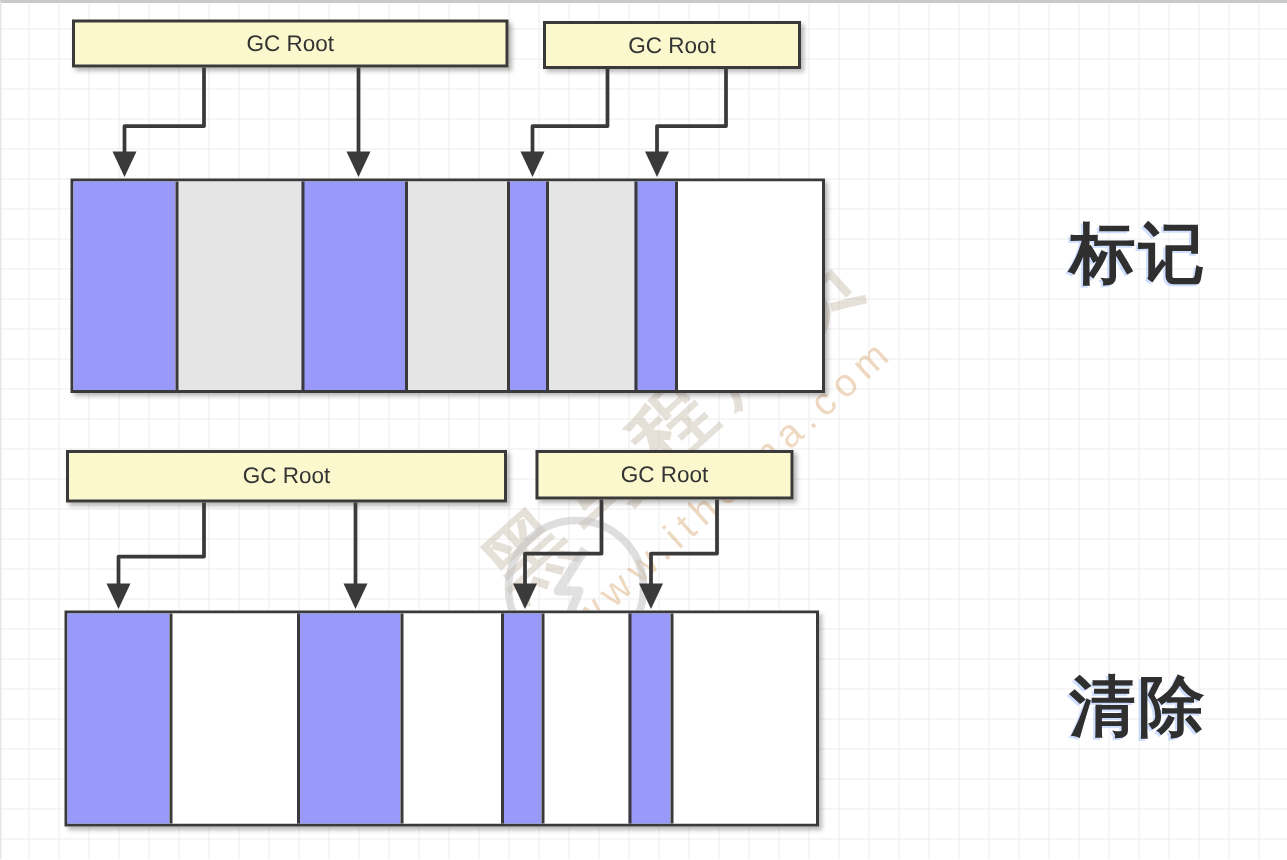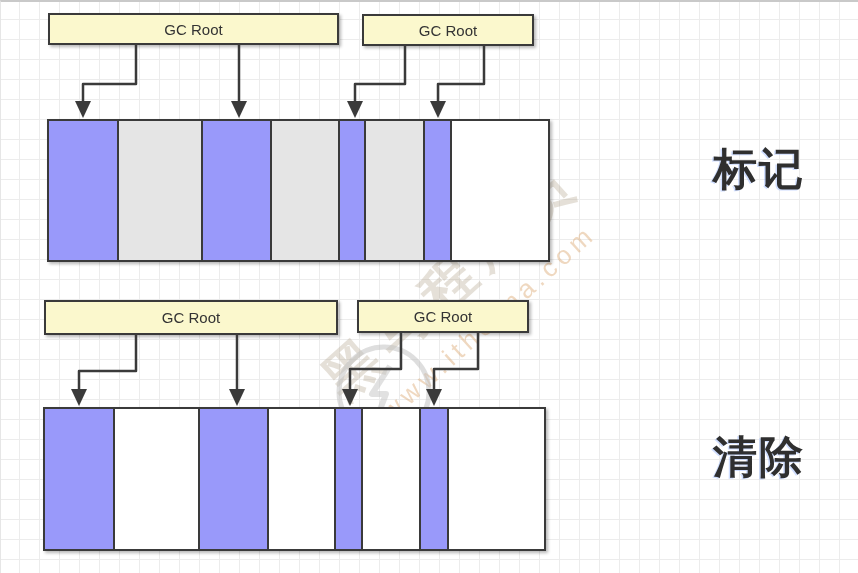--- a/index.html
+++ b/index.html
@@ -133,15 +133,15 @@
       <div class="bar" style="left: 42px; top: 405px; width: 503px; height: 144px;">
         <div class="seg live" style="flex-grow: 70;"></div>
         <div class="seg free" style="flex-grow: 87;"></div>
         <div class="seg live" style="flex-grow: 69;"></div>
         <div class="seg free" style="flex-grow: 68;"></div>
         <div class="seg live" style="flex-grow: 25;"></div>
         <div class="seg free" style="flex-grow: 58;"></div>
         <div class="seg live" style="flex-grow: 27;"></div>
         <div class="seg free" style="flex-grow: 99;"></div>
       </div>
-      <div class="section-label" style="left: 712px; top: 426px;">清除</div>
+      <div class="section-label" style="left: 712px; top: 440px;">清除</div>
     </div>
 </div>
 
 </body></html>

